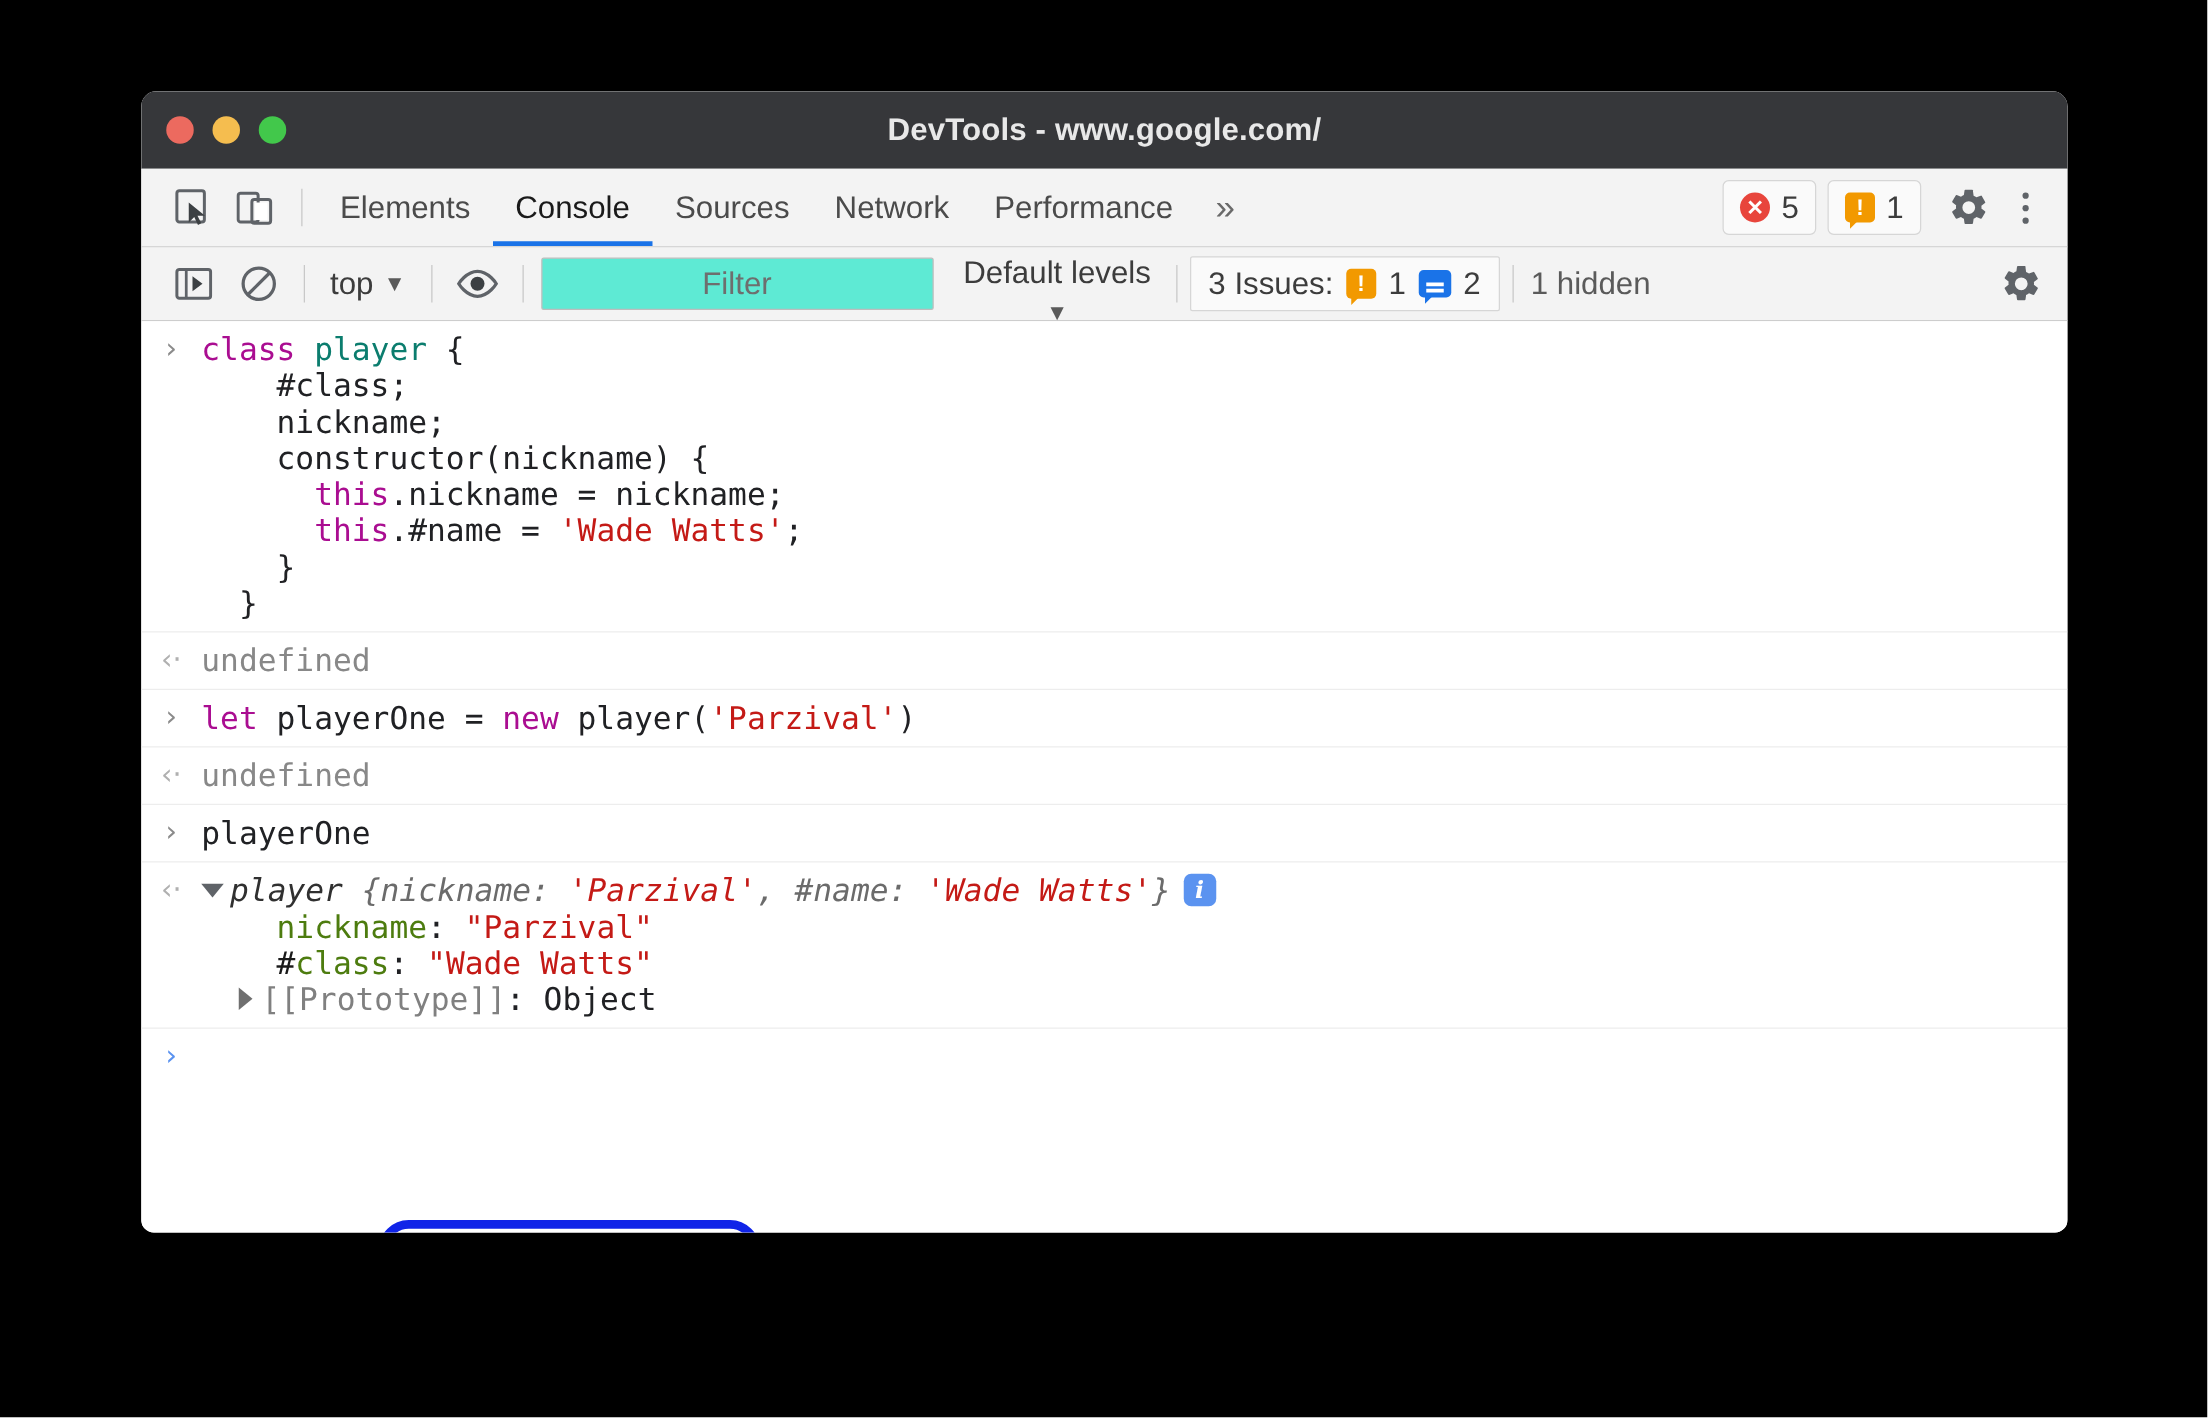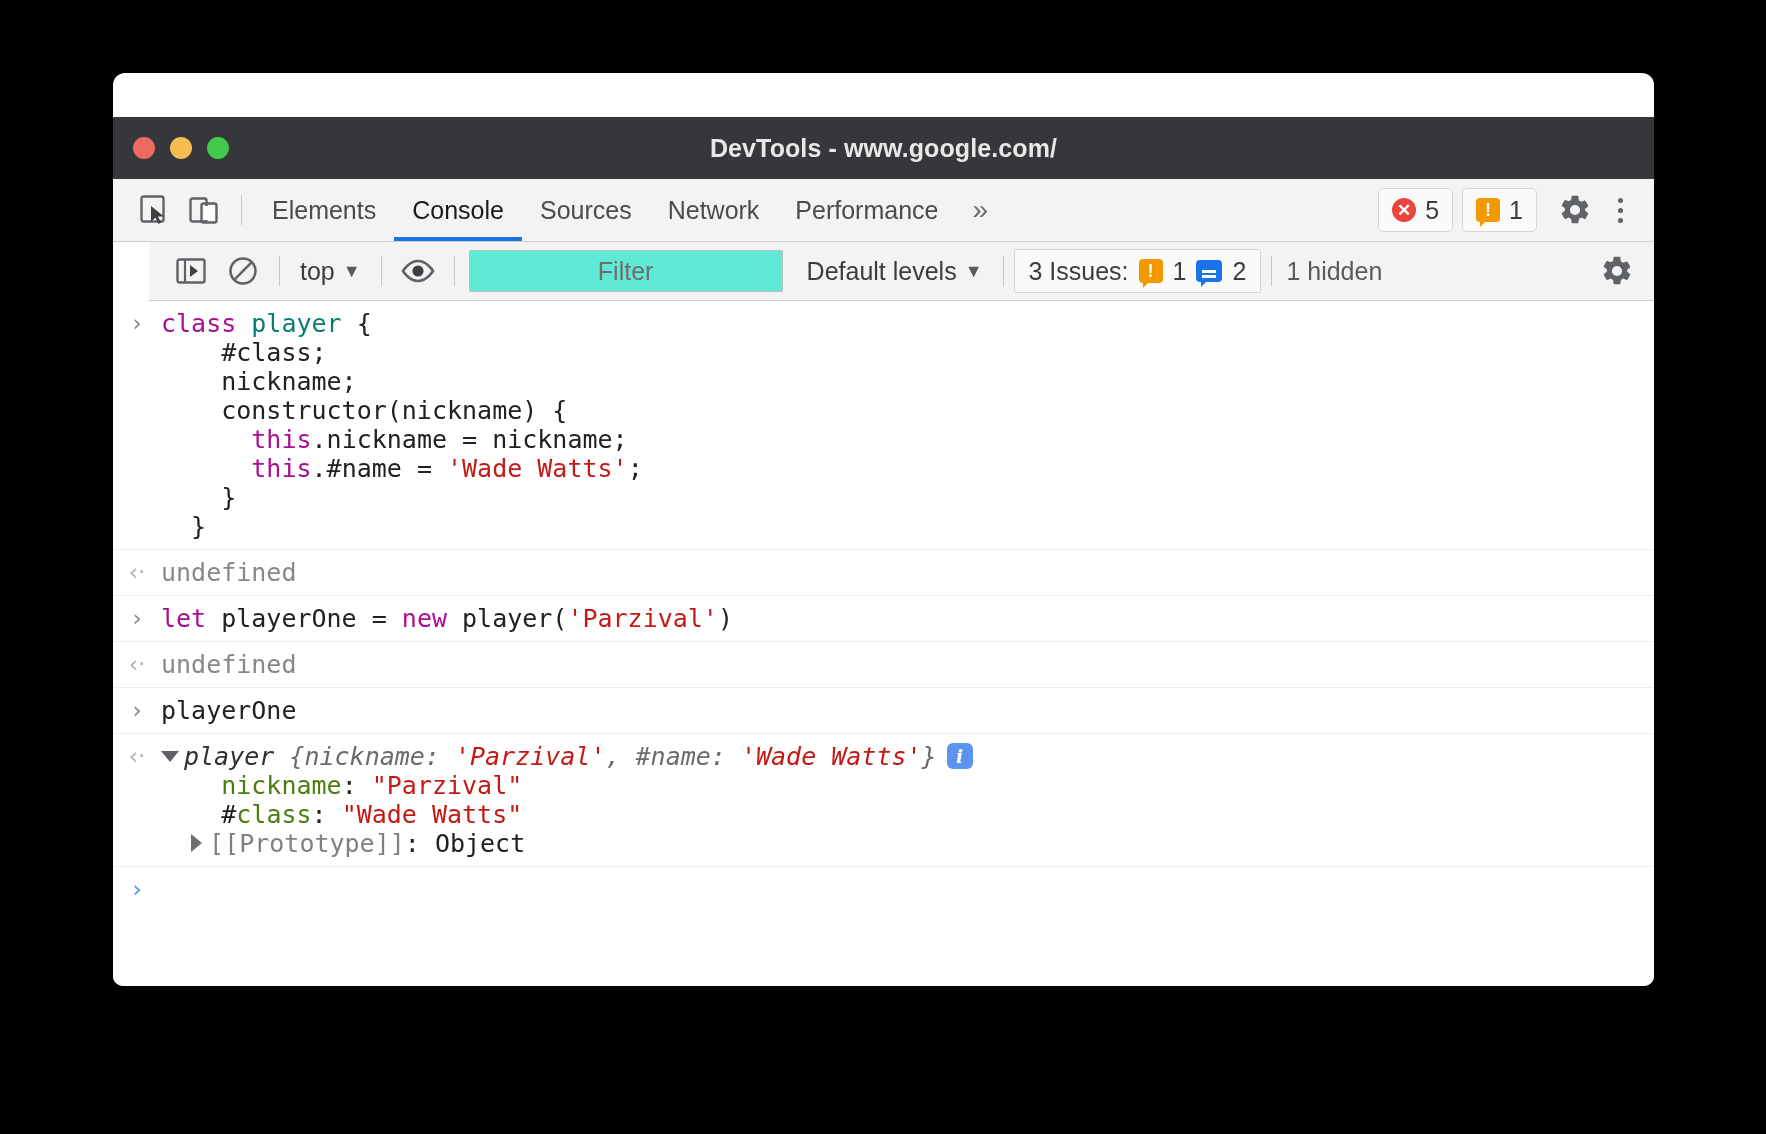--- a/index.html
+++ b/index.html
@@ -37,21 +37,20 @@
   }
 
   
   #titlebar {
     position: relative;
     height: 62px;
     background: #36373a;
     display: flex;
     align-items: center;
     justify-content: center;
-    margin-top: 44px;
   }
   #traffic-lights {
     position: absolute;
     left: 20px;
     top: 0;
     height: 62px;
     display: flex;
     align-items: center;
     gap: 15px;
   }
@@ -172,21 +171,20 @@
 
   
   #console-toolbar {
     position: relative;
     height: 58px;
     background: #f3f3f3;
     border-bottom: 1px solid #cdcdcd;
     display: flex;
     align-items: center;
     padding-left: 16px;
-    margin-left: 36px;
   }
   .ct-btn {
     width: 52px; height: 46px;
     display: flex; align-items: center; justify-content: center;
   }
   .ct-sep { width:1px; height:30px; background:#c8c8c8; margin: 0 10px; }
   .ct-dropdown {
     font-size: 25px; color:#3c3c3c;
     display:flex; align-items:center; gap:8px;
     padding: 0 10px; height: 46px;
@@ -443,21 +441,21 @@
         <svg width="34" height="26" viewBox="0 0 34 26">
           <path d="M17 3 C26 3 32 13 32 13 C32 13 26 23 17 23 C8 23 2 13 2 13 C2 13 8 3 17 3 Z" fill="none" stroke="#5f6368" stroke-width="2.6"></path>
           <circle cx="17" cy="13" r="5.6" fill="#3c4043"></circle>
         </svg>
       </div>
 
       <div class="ct-sep"></div>
 
       <input id="filter-input" type="text" placeholder="Filter" style="">
 
-      <div class="ct-dropdown" style="margin-left:14px;">
+      <div class="ct-dropdown" style="margin-left:14px;flex-direction:column;">
         <span>Default levels</span>
         <span class="caret">▼</span>
       </div>
 
       <div class="ct-sep"></div>
 
       <div class="issues-chip">
         <span>3 Issues:</span>
         <span class="warn-badge">!</span>
         <span>1</span>

